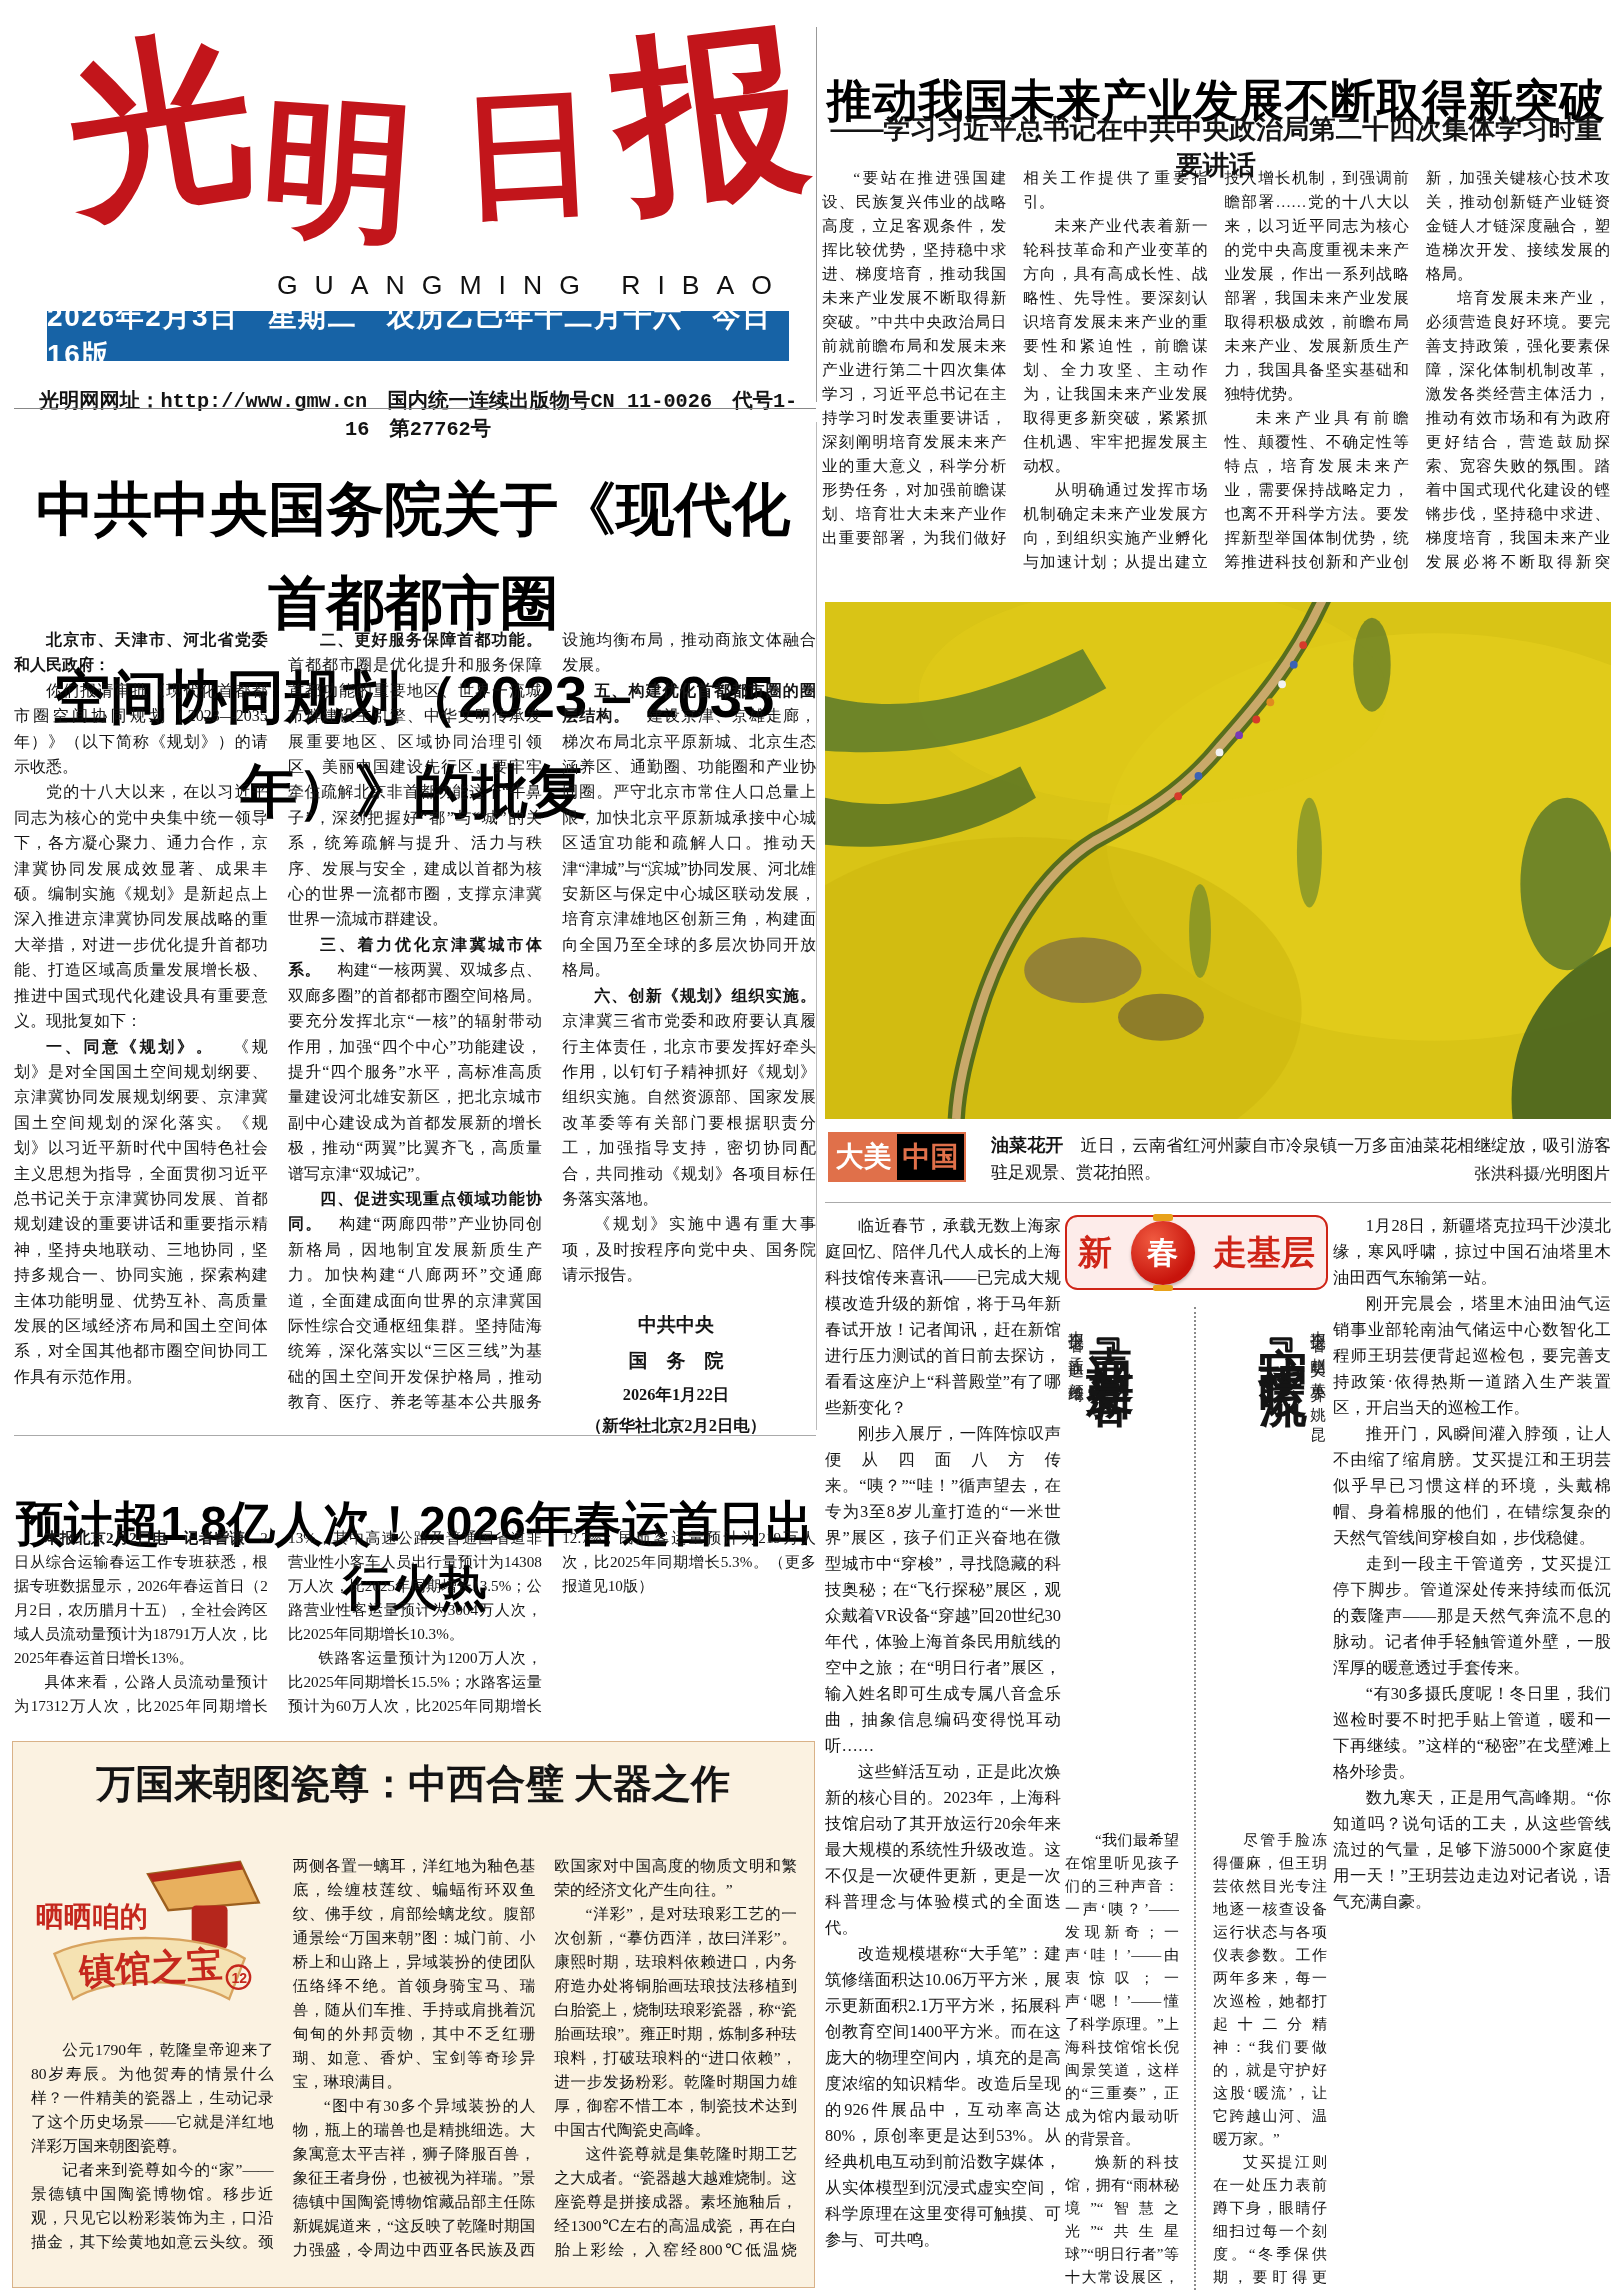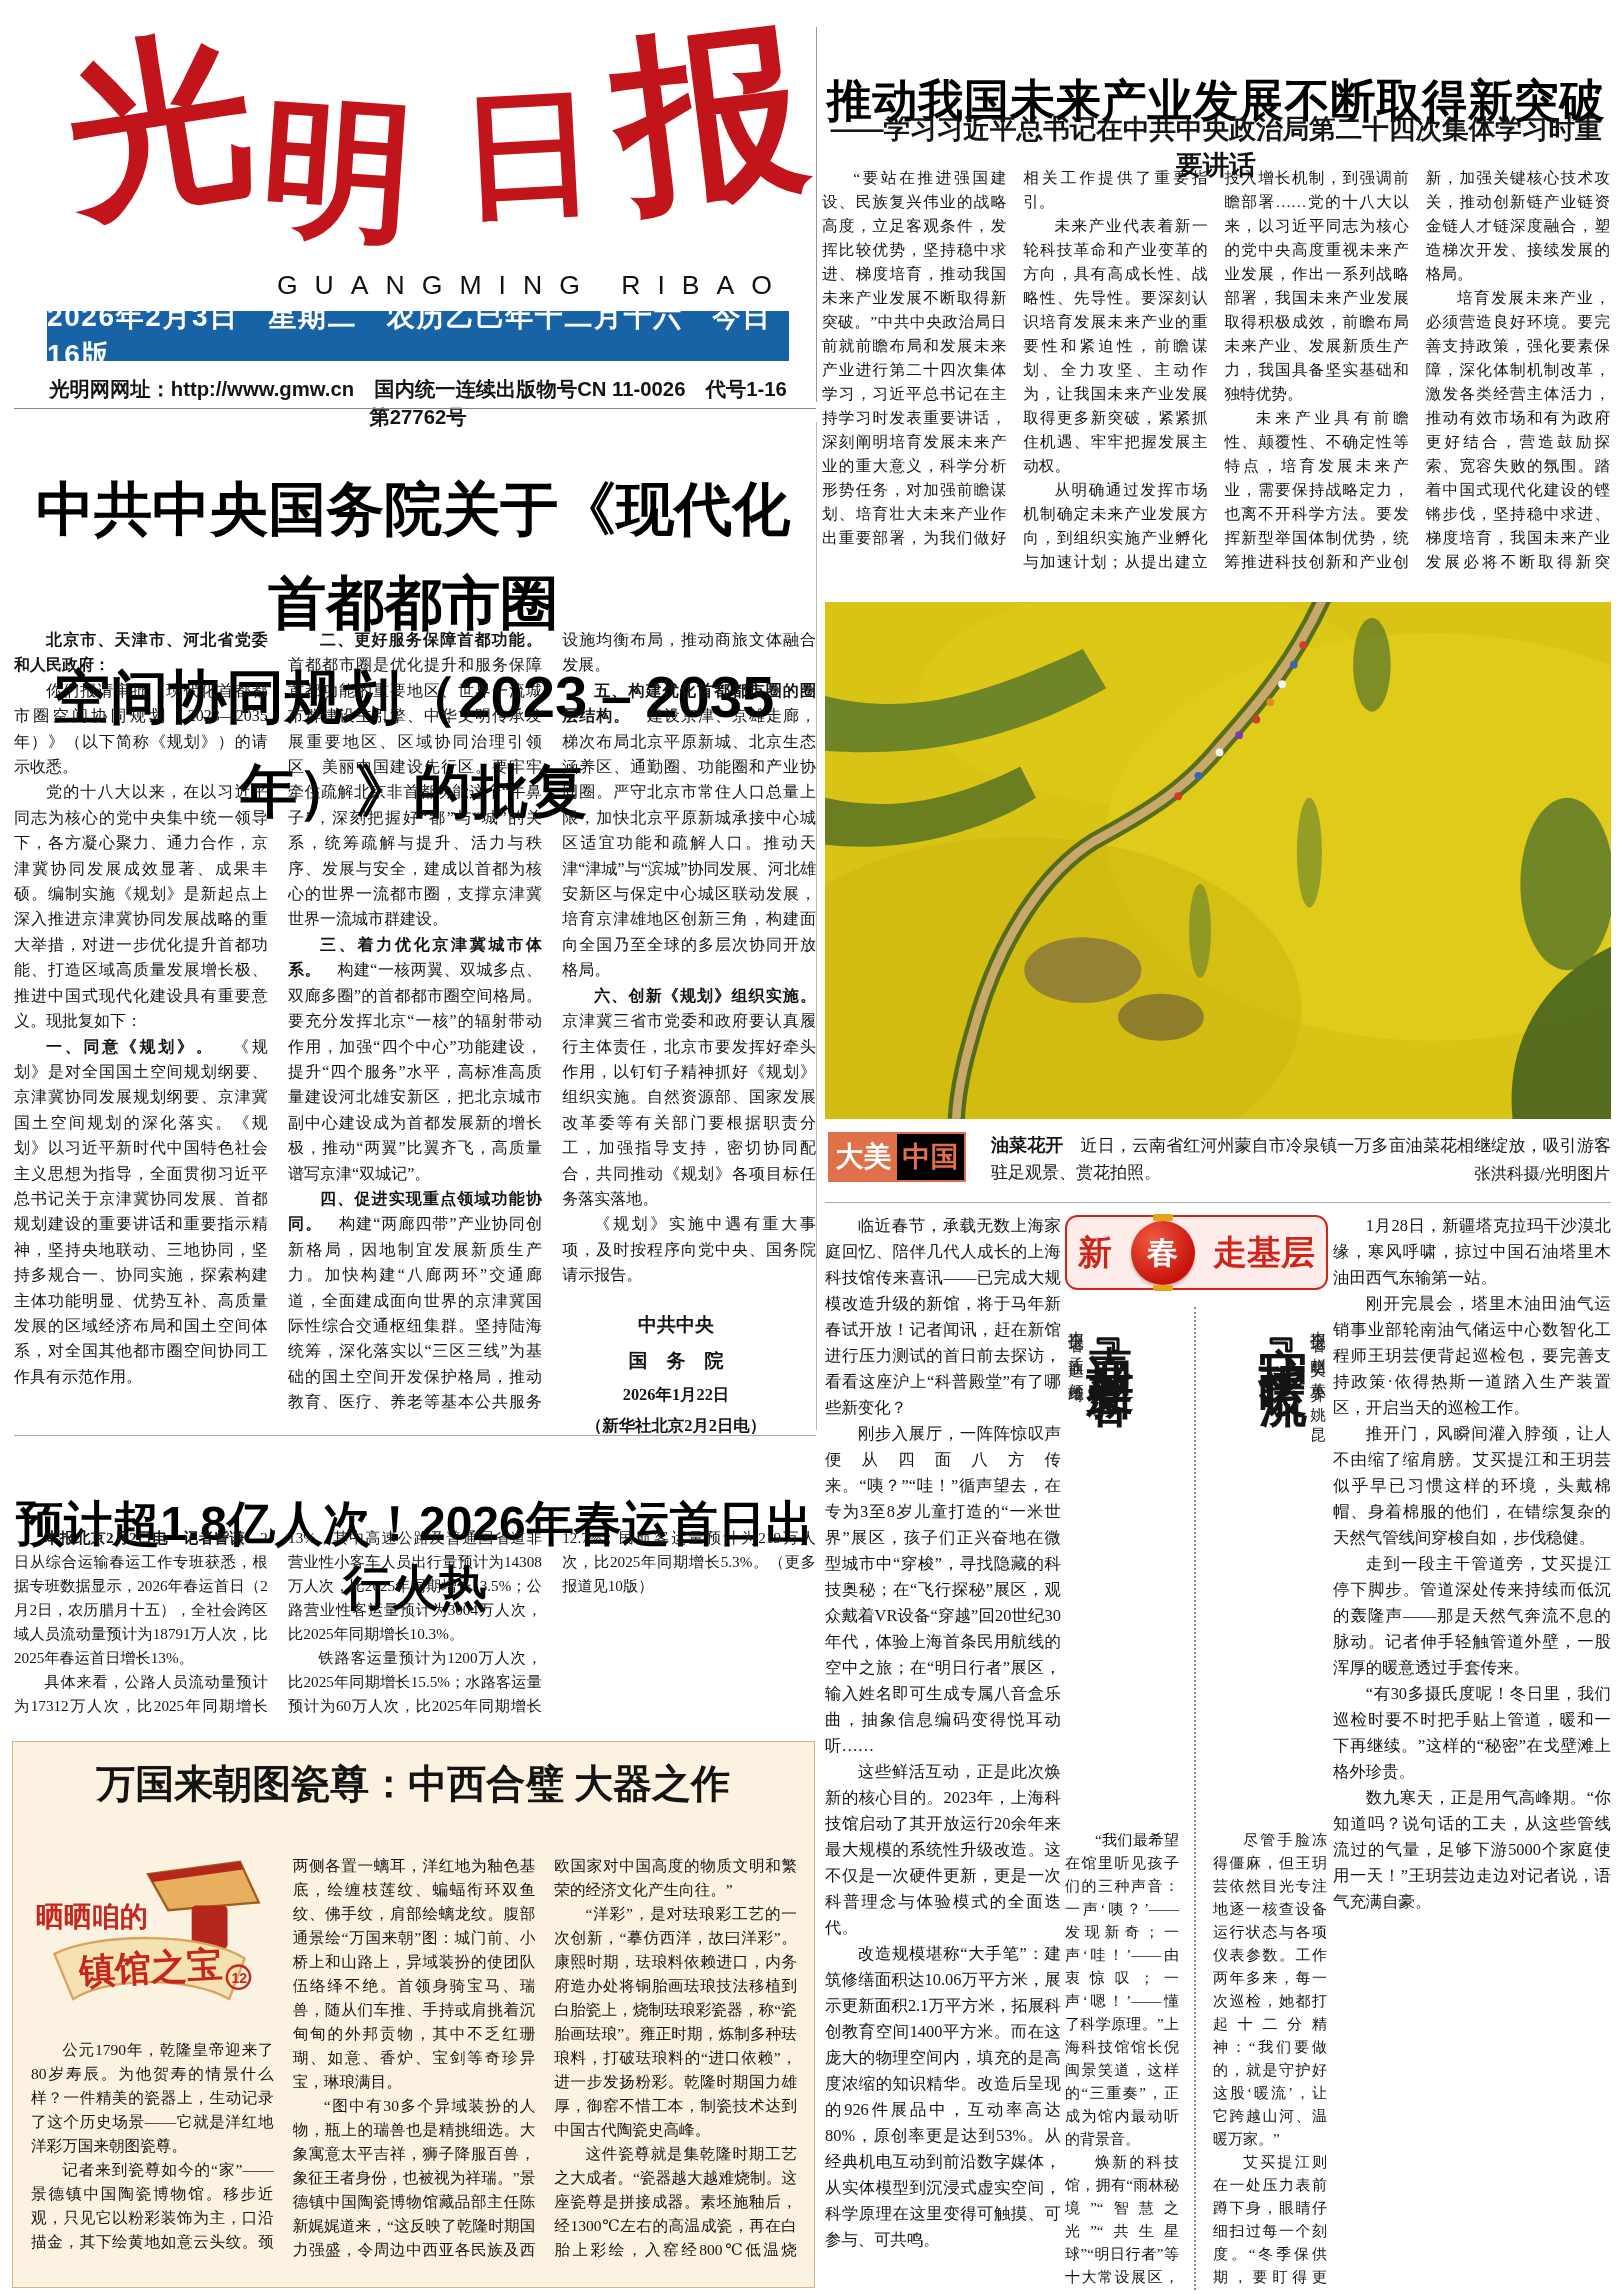--- a/index.html
+++ b/index.html
@@ -10,21 +10,21 @@
   #logo{left:66px;top:19.5px;width:696px;height:234px;display:flex;justify-content:space-between;align-items:flex-start;}
   #logo span{font-size:184px;font-weight:900;color:#c2151b;line-height:1;font-family:"Liberation Serif",serif;}
   #logo .c1{transform:rotate(-9deg) translateY(14px);}
   #logo .c2{transform:rotate(4deg) translateY(59px) scale(.82);}
   #logo .c3{transform:rotate(-3deg) translateY(43px) scale(.74);}
   #logo .c4{transform:rotate(-7deg) translateY(6.3px) scale(1.02);}
   #pinyin{left:47px;top:270px;width:742px;text-align:right;font-family:"Liberation Sans","DejaVu Sans",sans-serif;
           font-size:26.6px;letter-spacing:17px;color:#111;}
   #datebar{left:47px;top:311px;width:742px;height:50px;background:#1763a6;color:#fff;display:flex;align-items:center;justify-content:center;
            font-family:"Liberation Sans",sans-serif;font-weight:bold;font-size:28px;letter-spacing:1.6px;}
-  #infoline{left:31px;top:375px;width:774px;text-align:center;font-family:Liberation Sans, sans-serif;font-weight:bold;font-size:20.3px;}
+  #infoline{left:31px;top:386px;width:774px;text-align:center;font-family:Liberation Mono, monospace;font-weight:bold;font-size:20.3px;}
   .hrule{height:0;border-top:1.6px solid #888;}
   .vrule{width:0;border-left:1.6px solid #999;}
   
   .cols p{margin:0;text-indent:2em;text-align:justify;}
   .cols p b{font-weight:bold;}
   .body21 p{font-size:16.4px;line-height:26px;}
   .headline{font-family:"Liberation Sans","DejaVu Sans",sans-serif;font-weight:900;color:#000;text-align:center;margin-top:40px;}
   
   #lead-headline{left:822px;top:31px;width:788px;font-size:45px;letter-spacing:0.8px;}
   #lead-sub{left:822px;top:111px;width:788px;font-size:26.6px;font-weight:bold;text-align:center;

